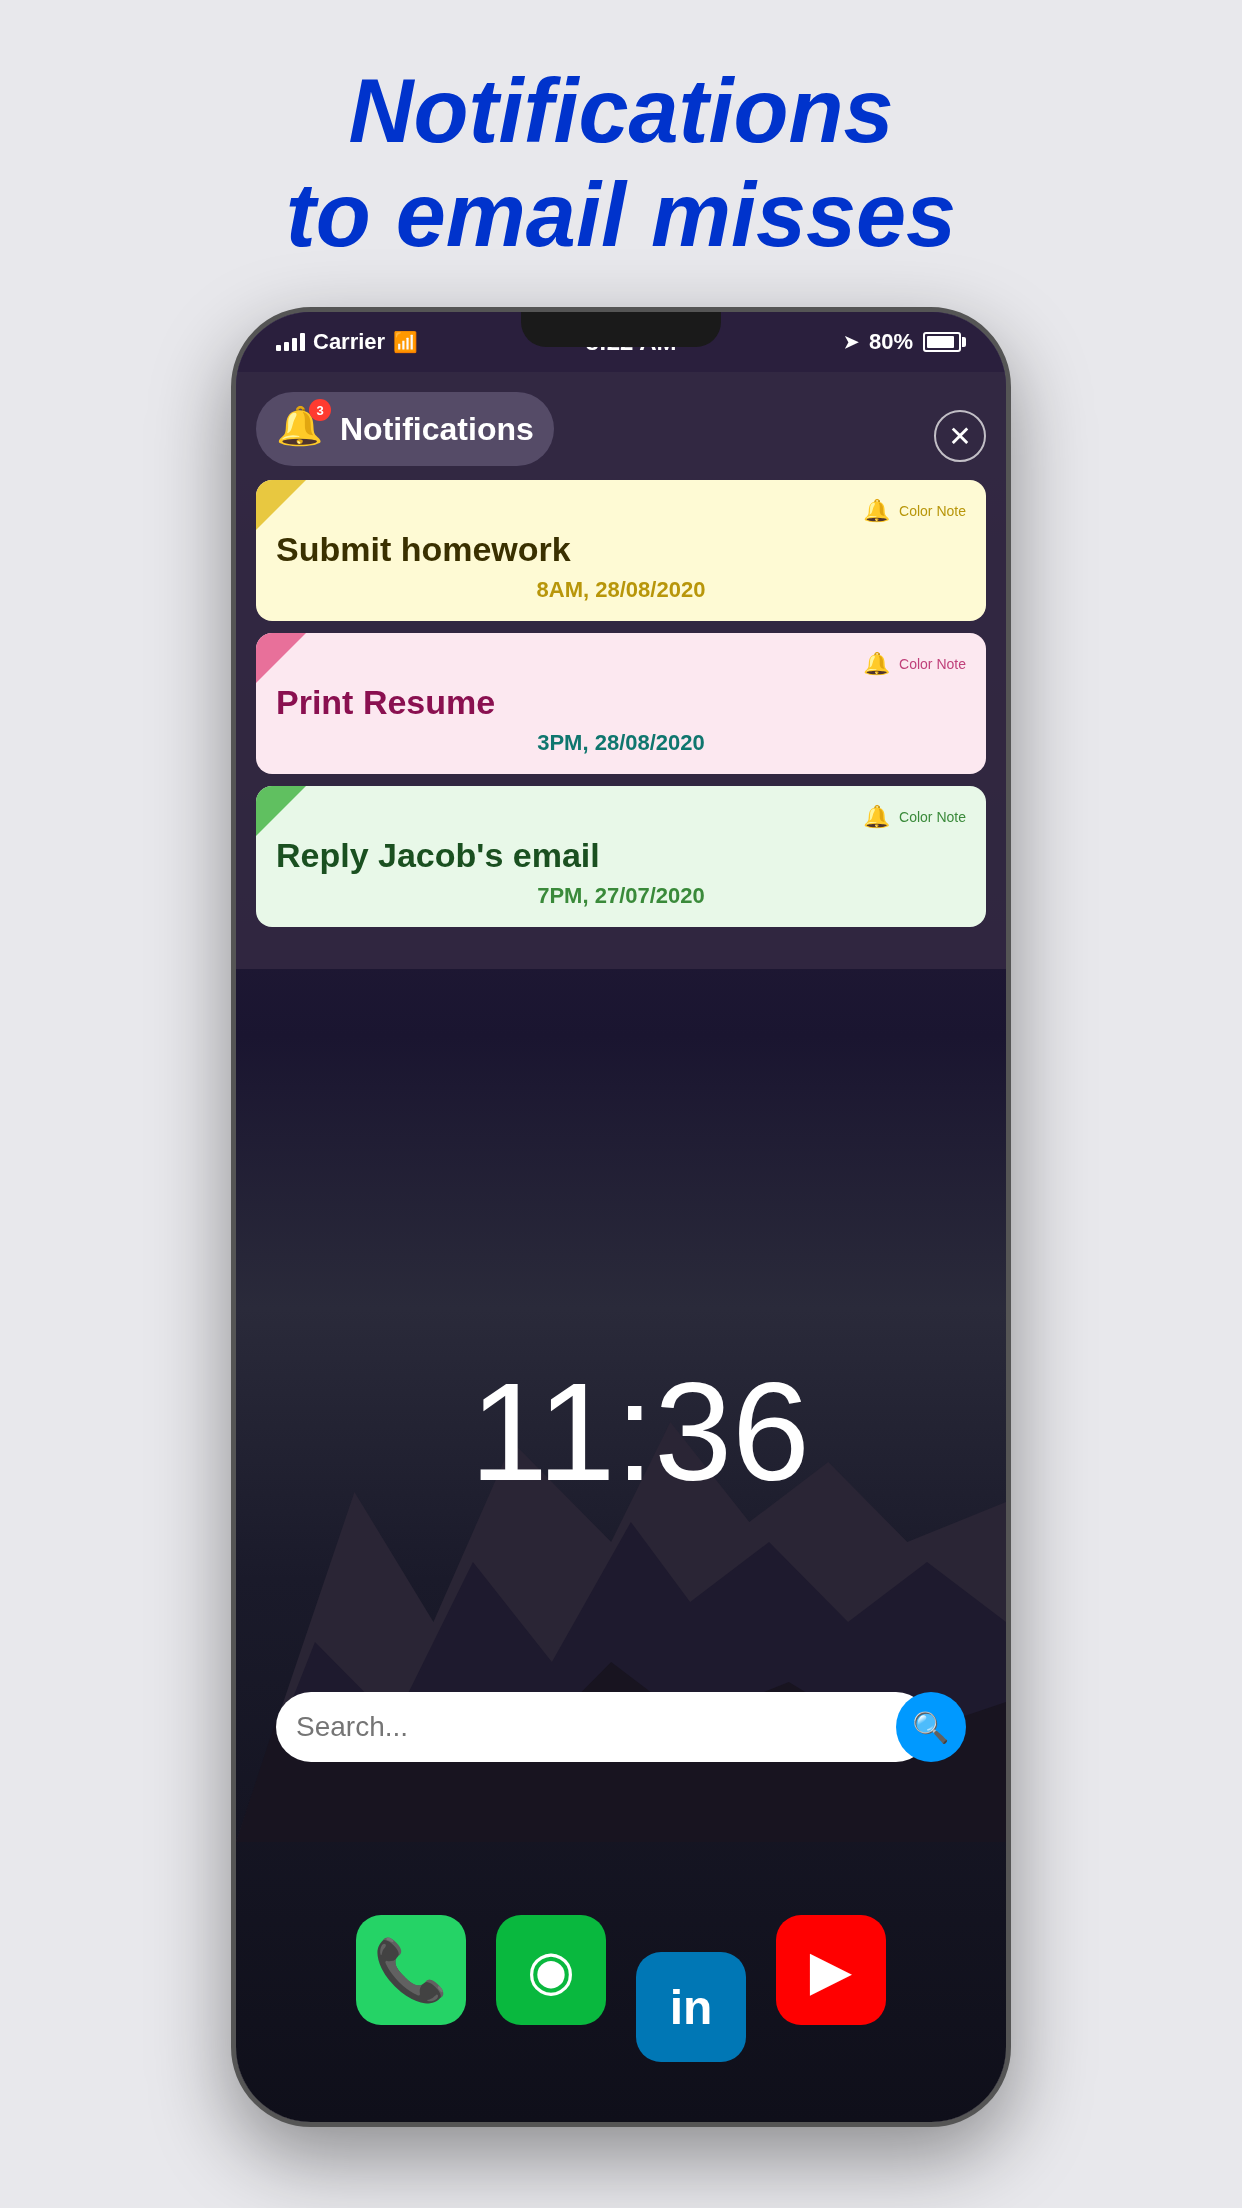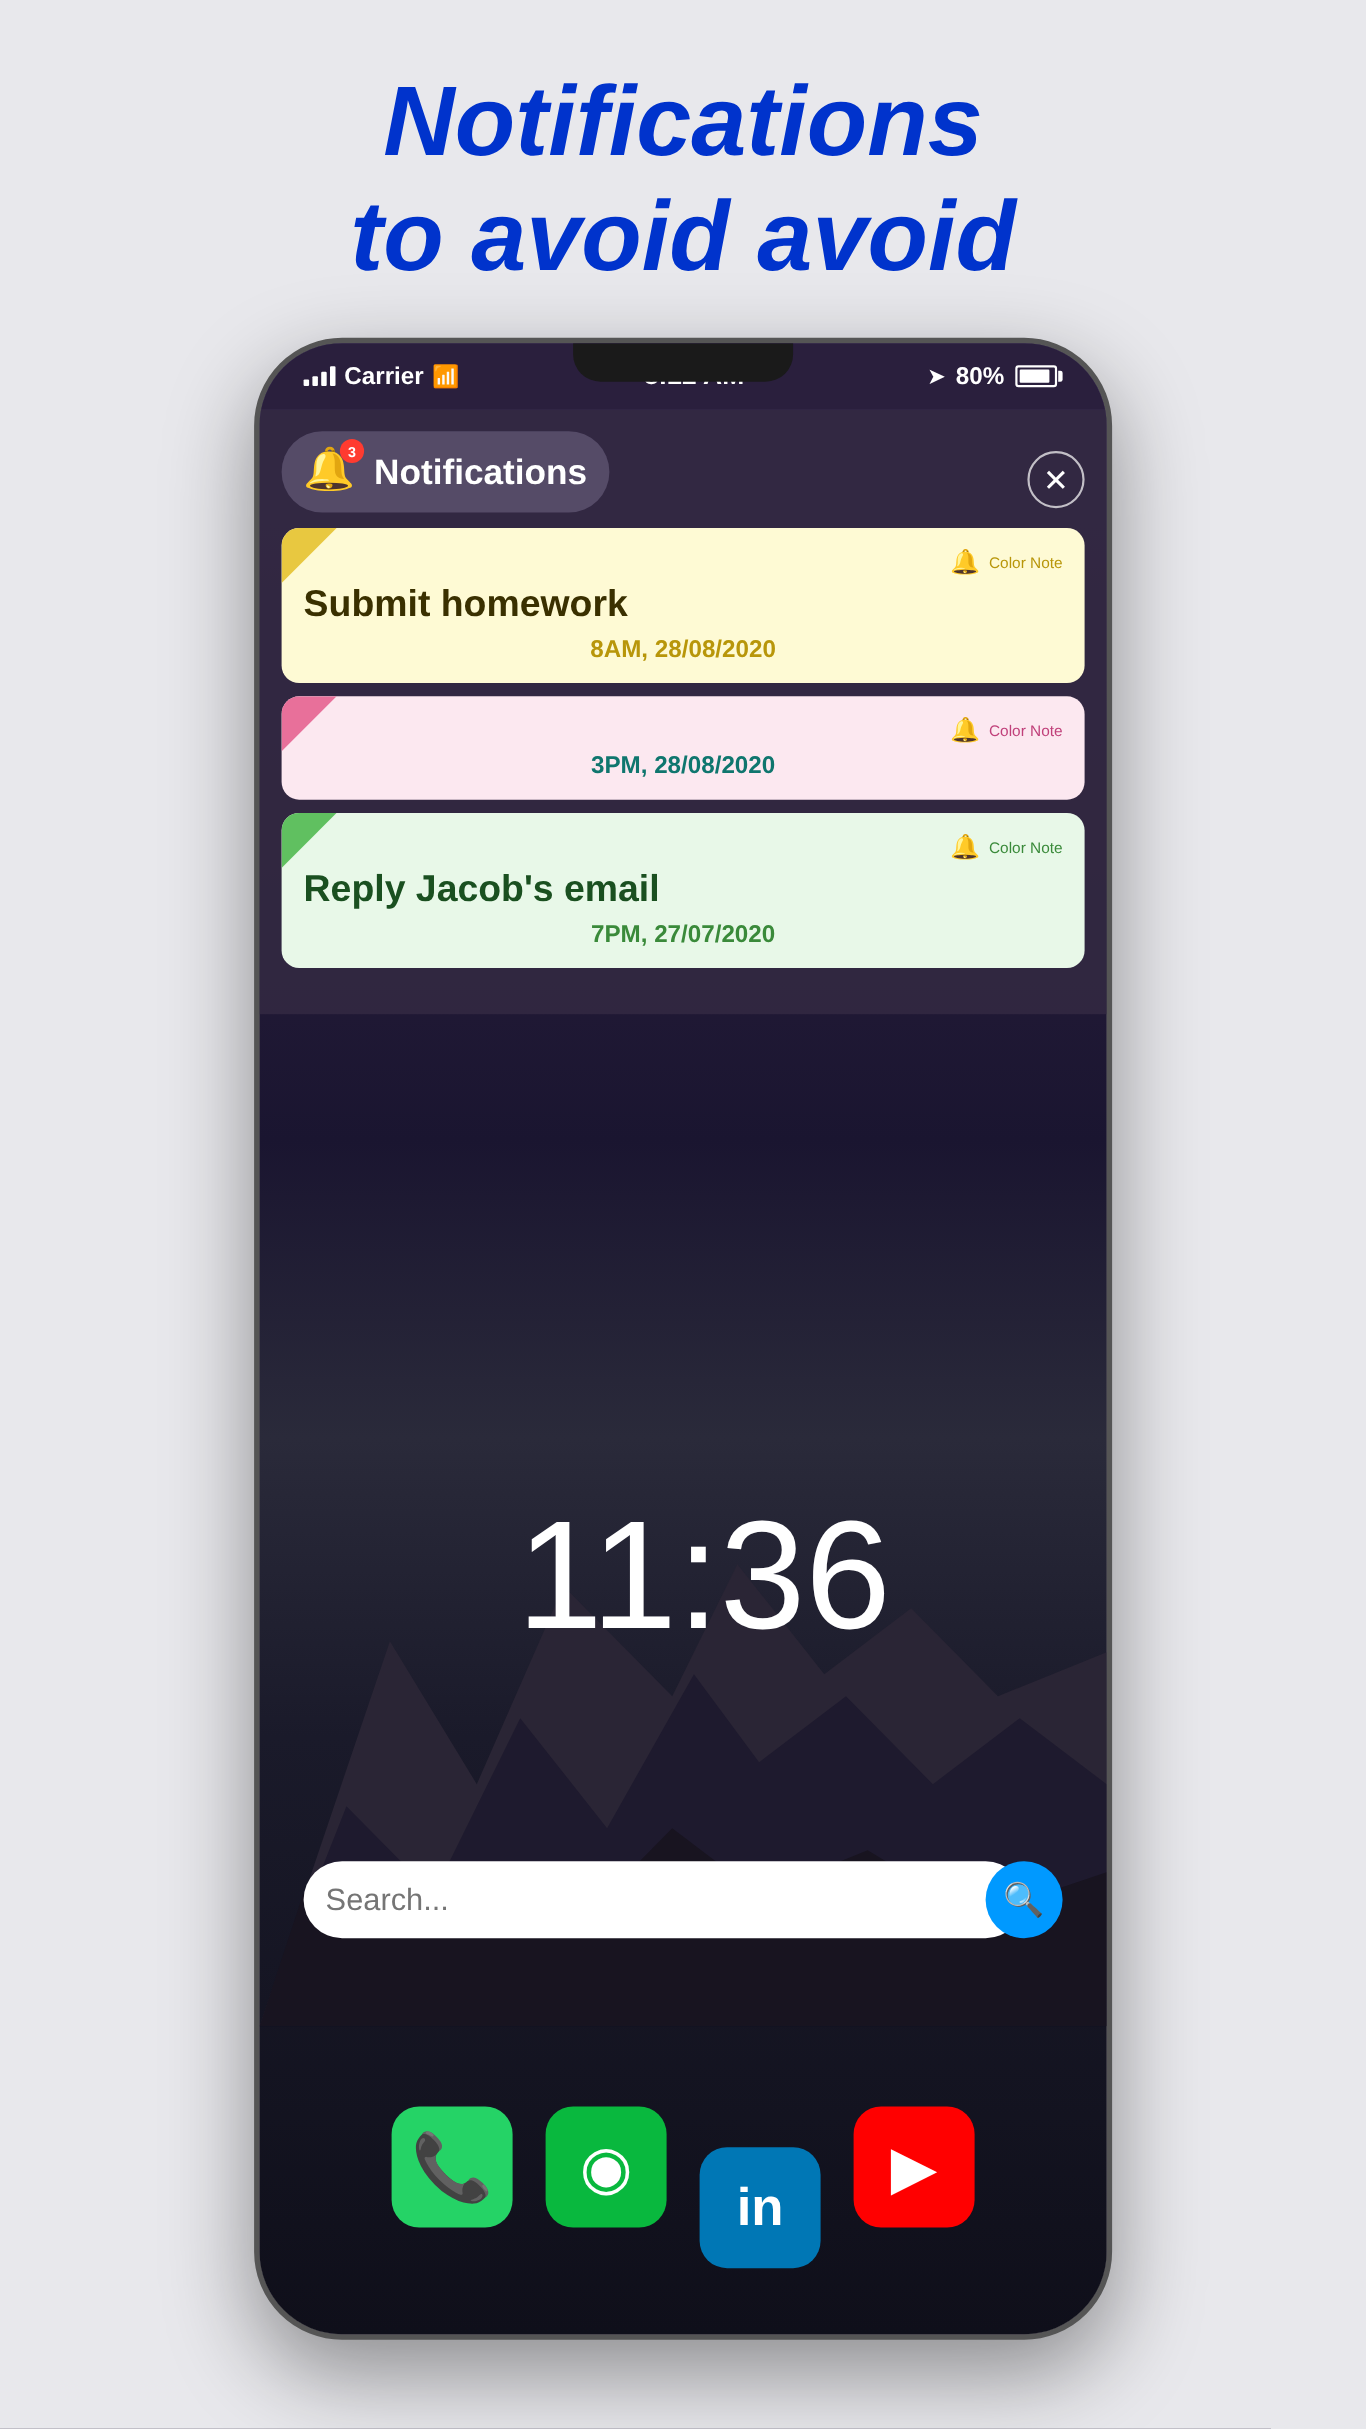--- a/index.html
+++ b/index.html
@@ -403,21 +403,21 @@
     .dock-whatsapp { background: #25d366; }
     .dock-wechat { background: #09b83e; }
     .dock-linkedin { background: #0077b5; }
     .dock-youtube { background: #ff0000; }
   </style>
 </head>
 <body>
 
 <div class="page-title">
   <h1>Notifications</h1>
-  <h1>to avoid avoid</h1>
+  <h1>to email misses</h1>
 </div>
 
 <div class="phone-shell">
 
   <div class="phone-btn-left-vol-up"></div>
   <div class="phone-btn-left-vol-down"></div>
   <div class="phone-btn-right"></div>
 
   <div class="notch"></div>
 
@@ -492,20 +492,21 @@
       <div class="card-note-title card-note-title-yellow">Submit homework</div>
       <div class="card-datetime card-datetime-yellow">8AM, 28/08/2020</div>
     </div>
 
     <div class="notif-card notif-card-pink">
       <div class="card-corner card-corner-pink"></div>
       <div class="card-app-row">
         <span class="bell-small bell-pink">🔔</span>
         <span class="card-app-name card-app-name-pink">Color Note</span>
       </div>
+      <div class="card-note-title card-note-title-pink">Print Resume</div>
       <div class="card-datetime card-datetime-pink">3PM, 28/08/2020</div>
     </div>
 
     <div class="notif-card notif-card-green">
       <div class="card-corner card-corner-green"></div>
       <div class="card-app-row">
         <span class="bell-small bell-green">🔔</span>
         <span class="card-app-name card-app-name-green">Color Note</span>
       </div>
       <div class="card-note-title card-note-title-green">Reply Jacob's email</div>

